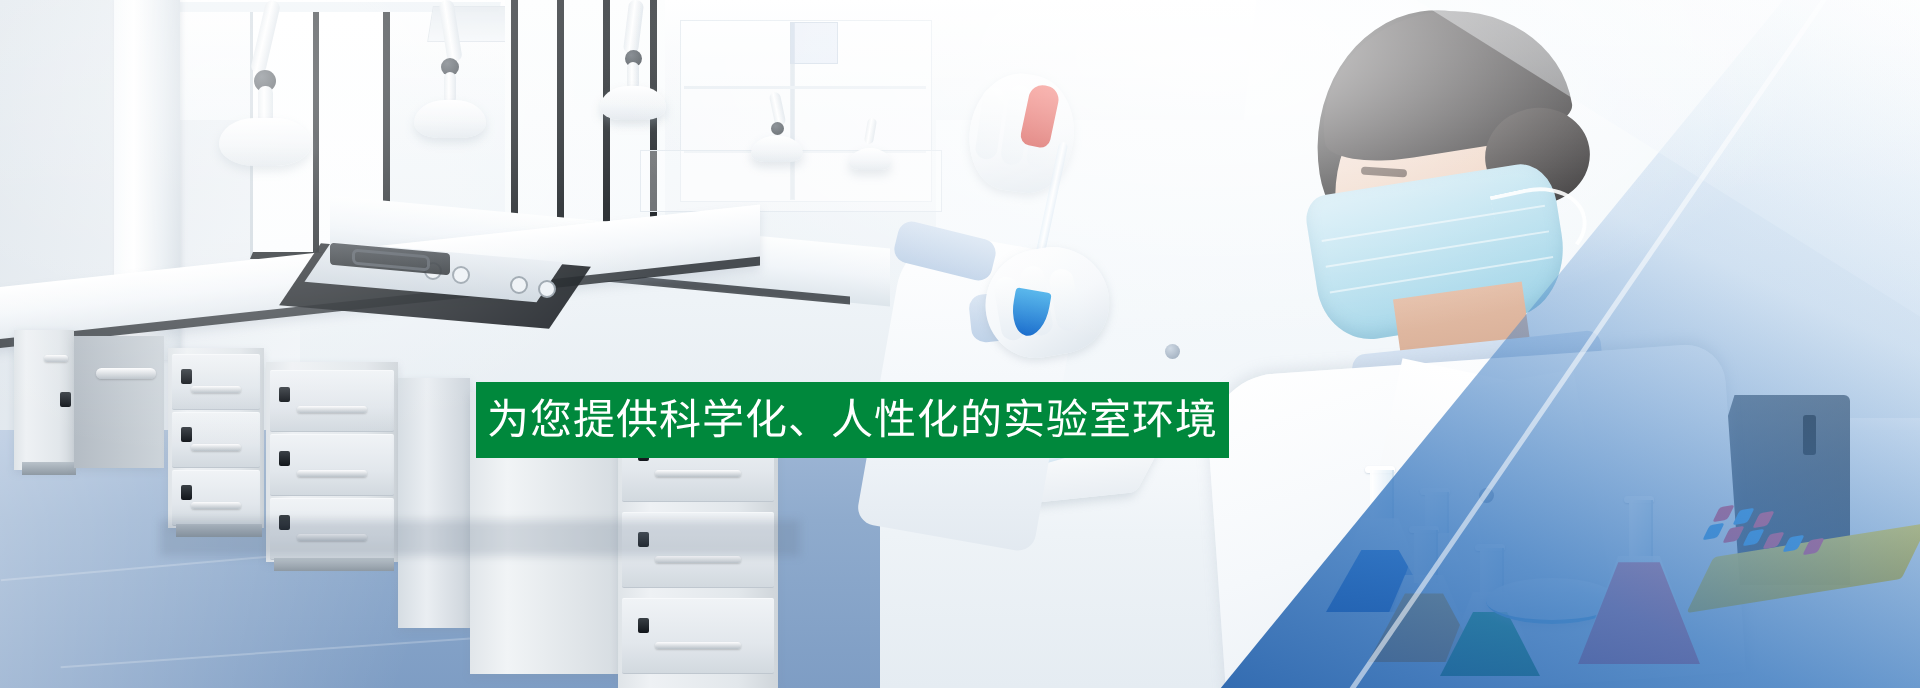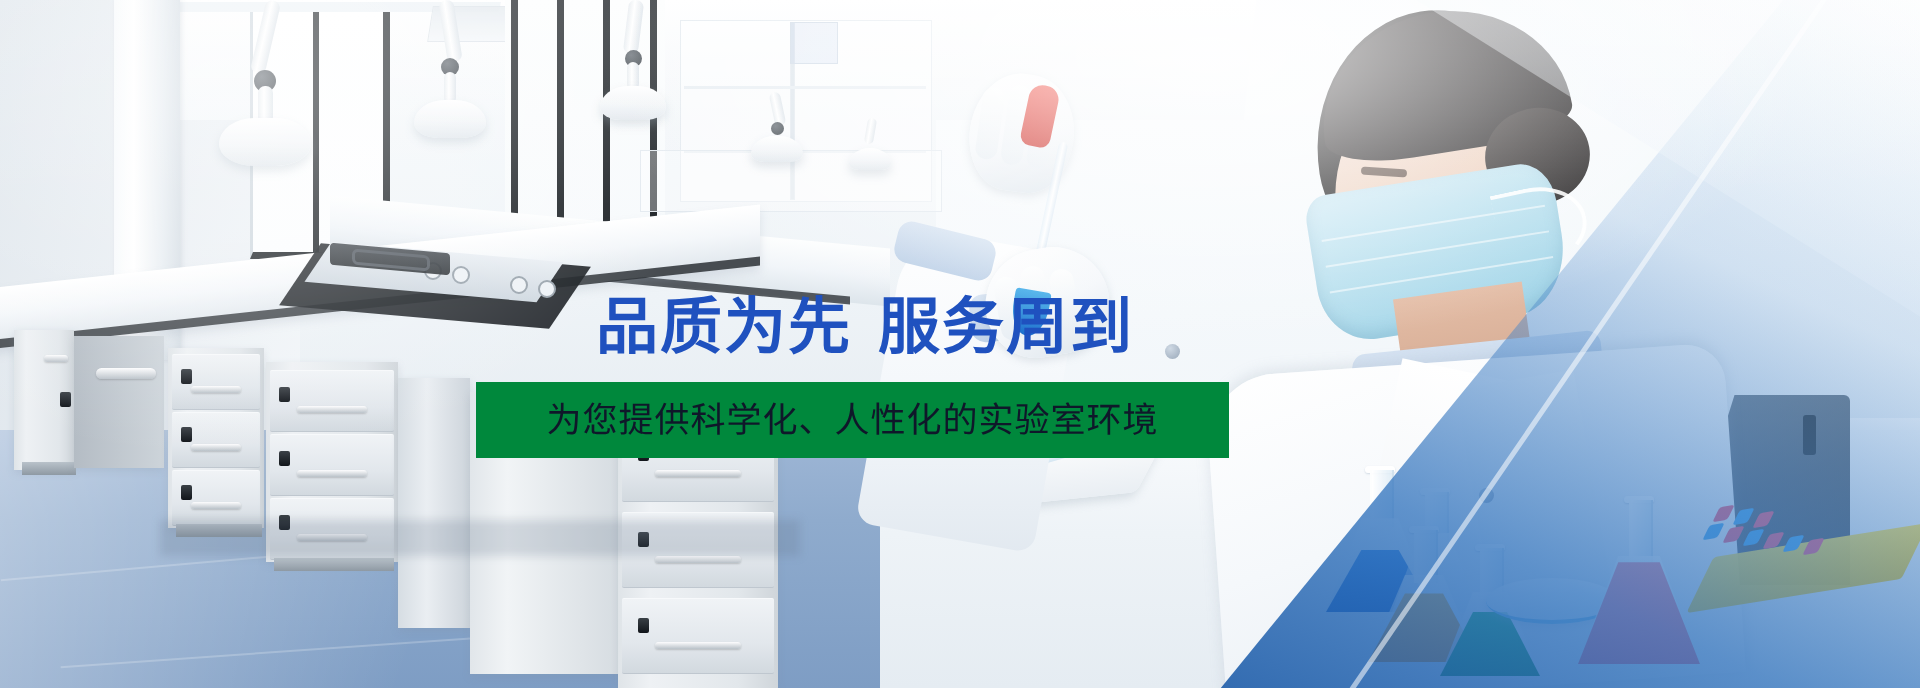--- a/index.html
+++ b/index.html
@@ -265,21 +265,21 @@
   }
   .cn-head .gap{display:inline-block;width:26px;}
 
   .green-bar{
     position:absolute;left:476px;top:382px;width:753px;height:76px;
     background:#00883c;
     display:flex;align-items:center;justify-content:center;
   }
   .green-bar .txt{
     font-family:"DejaVu Sans","Liberation Sans",sans-serif;
-    font-size:35px;line-height:44px;color:#0f172a;letter-spacing:1px;
+    font-size:42px;line-height:44px;color:#ffffff;letter-spacing:1px;
     white-space:nowrap;font-weight:normal;
   }
 </style>
 </head>
 <body>
 
 <div class="banner">
 
   <div class="photo">
 
@@ -521,22 +521,19 @@
     <div class="wedge"></div>
     <div class="wedge2"></div>
     <div class="wedge-line"></div>
 
     <div class="sheen"></div>
   </div>
 
   <div class="overlay">
 
 
-    <div class="cn-head">
-      <span>品质为先</span><span class="gap"></span><span>服务周到</span>
-    </div>
 
     <div class="green-bar">
       <span class="txt">为您提供科学化、人性化的实验室环境</span>
     </div>
 
   </div>
 </div>
 
 </body></html>

